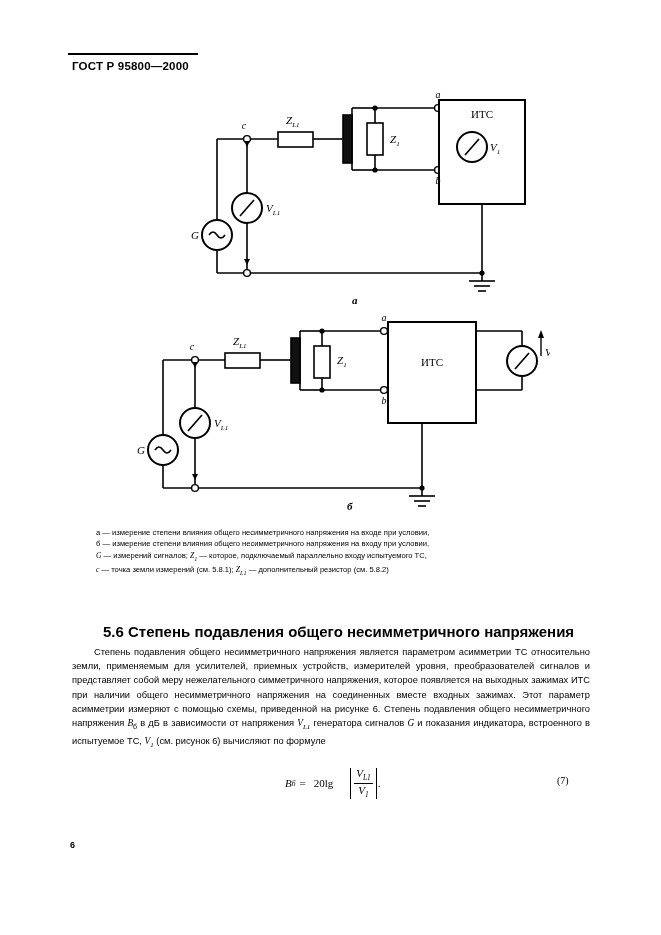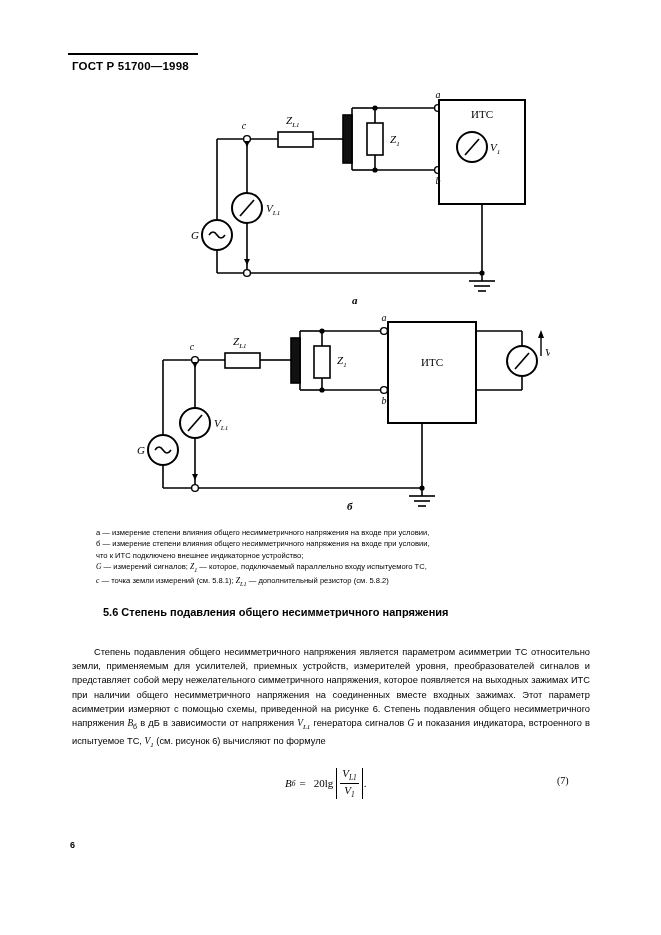--- a/index.html
+++ b/index.html
@@ -69,22 +69,22 @@
     top: 598px;
     width: 545px;
     text-align: center;
     font-size: 8.6px;
   }
 
   
   .section-heading {
     position: absolute;
     left: 103px;
-    top: 606px;
-    font-size: 11px;
+    top: 623px;
+    font-size: 15px;
     font-weight: bold;
   }
   .body-par {
     position: absolute;
     left: 72px;
     top: 645px;
     width: 518px;
     font-size: 9.3px;
     line-height: 14.2px;
     text-align: justify;
@@ -98,21 +98,21 @@
     position: absolute;
     left: 285px;
     top: 768px;
     font-family: "Liberation Serif", serif;
     font-size: 11px;
     display: flex;
     align-items: center;
   }
   .formula .sym { font-style: italic; }
   .formula sub { font-size: 7.4px; font-style: italic; }
-  .formula .lg { font-style: normal; margin-left: 4px; margin-right: 2px; }
+  .formula .lg { font-style: normal; margin-left: 4px; margin-right: 16px; }
   .frac {
     display: inline-flex;
     flex-direction: column;
     align-items: center;
     line-height: 1.05;
     padding: 0 3px;
     border-left: 1px solid #000;
     border-right: 1px solid #000;
     margin: 0 1px;
   }
@@ -134,21 +134,21 @@
   }
   svg text { font-family: "Liberation Serif", serif; }
 </style>
 </head>
 <body>
 
 <div class="page">
 
   <div class="std-header">
     <span class="rule"></span>
-    <span>ГОСТ Р 51700—1998</span>
+    <span>ГОСТ Р 95800—2000</span>
   </div>
 
   <svg class="fig fig-a" viewBox="0 0 340 215" width="340" height="215">
     <g stroke="#000" fill="none" stroke-width="1.6">
 
       <line x1="27" y1="54" x2="88" y2="54"></line>
       <line x1="123" y1="54" x2="150" y2="54"></line>
 
       <line x1="27" y1="54" x2="27" y2="140"></line>
       <line x1="27" y1="160" x2="27" y2="188"></line>
@@ -296,22 +296,21 @@
     <text x="103" y="33" font-size="11" font-style="italic">Z<tspan font-size="7" dy="3">L1</tspan></text>
     <text x="207" y="52" font-size="11" font-style="italic">Z<tspan font-size="7" dy="3">1</tspan></text>
     <text x="254" y="9" font-size="10" font-style="italic" text-anchor="middle">a</text>
     <text x="254" y="92" font-size="10" font-style="italic" text-anchor="middle">b</text>
   </svg>
 
   <div class="fig-letter letter-b">б</div>
 
   <div class="caption-block">
     <div>а — измерение степени влияния общего несимметричного напряжения на входе при условии,</div>
-    <div>б — измерение степени влияния общего несимметричного напряжения на входе при условии,</div>
-    <div>что к ИТС подключено внешнее индикаторное устройство;</div>
+    <div>б — измерение степени влияния общего несимметричного напряжения на входу при условии,</div>
     <div>
       <span class="it">G</span><span> — измерений сигналов; </span><span class="it">Z</span><sub class="it">1</sub><span> — которое, подключаемый параллельно входу испытуемого ТС,</span>
     </div>
     <div>
       <span class="it">c</span><span> — точка земли измерений (см. 5.8.1); </span><span class="it">Z</span><sub class="it">L1</sub><span> — дополнительный резистор (см. 5.8.2)</span>
     </div>
   </div>
 
 
   <div class="section-heading">5.6 Степень подавления общего несимметричного напряжения</div>

